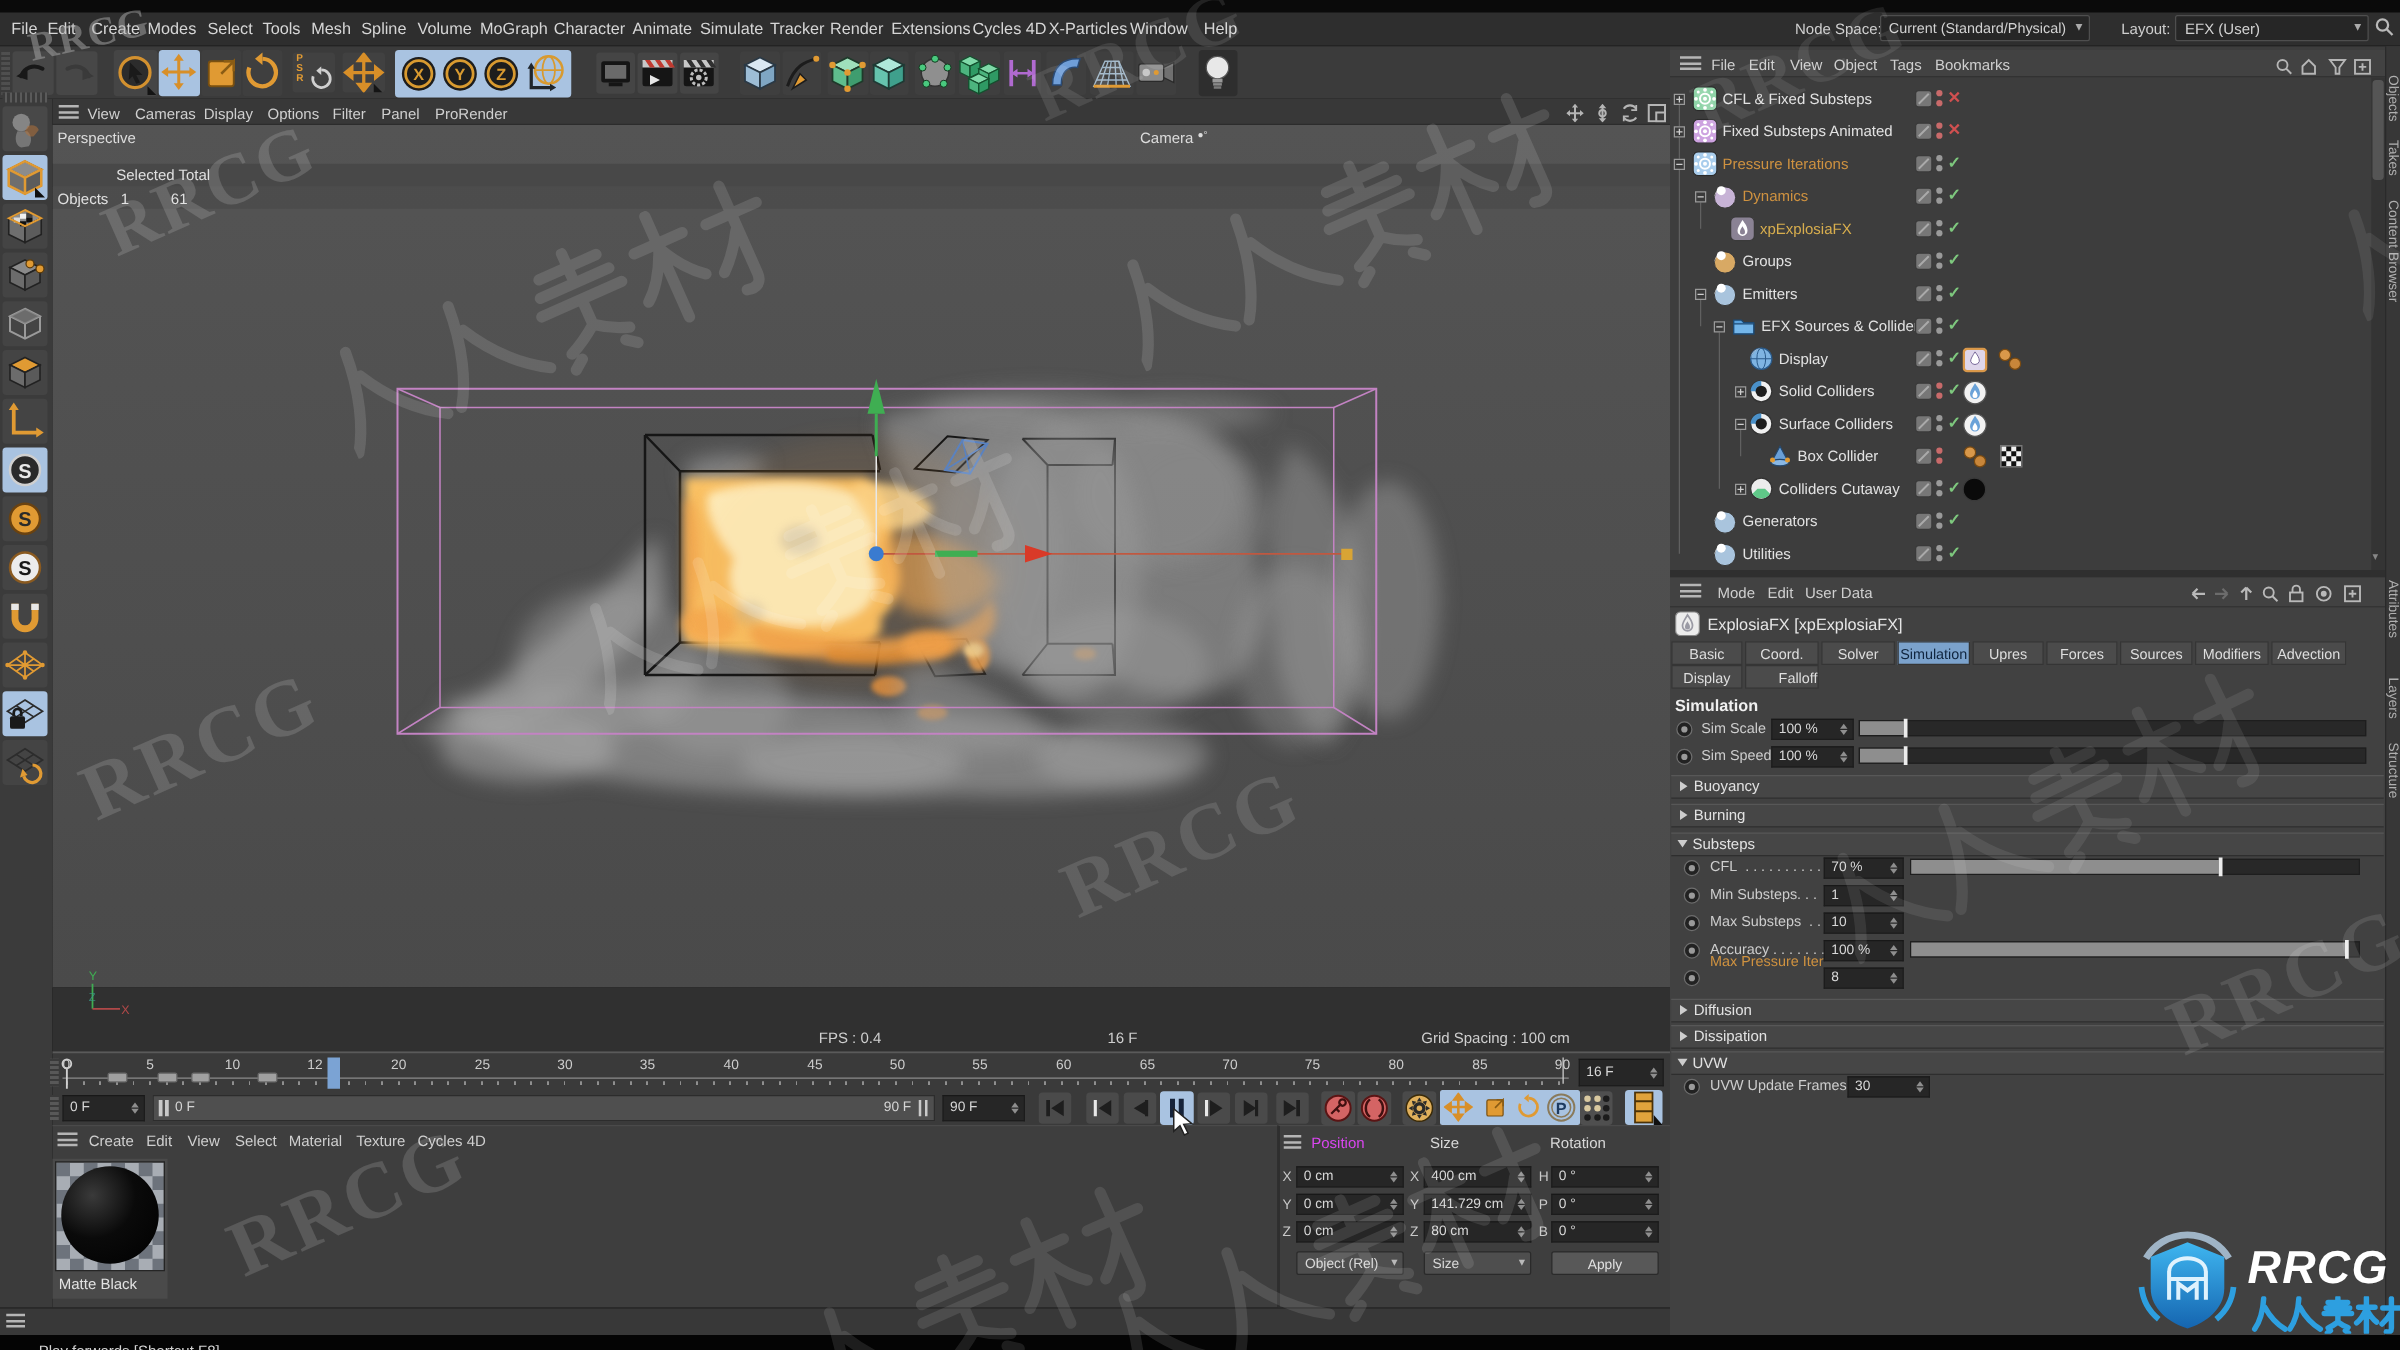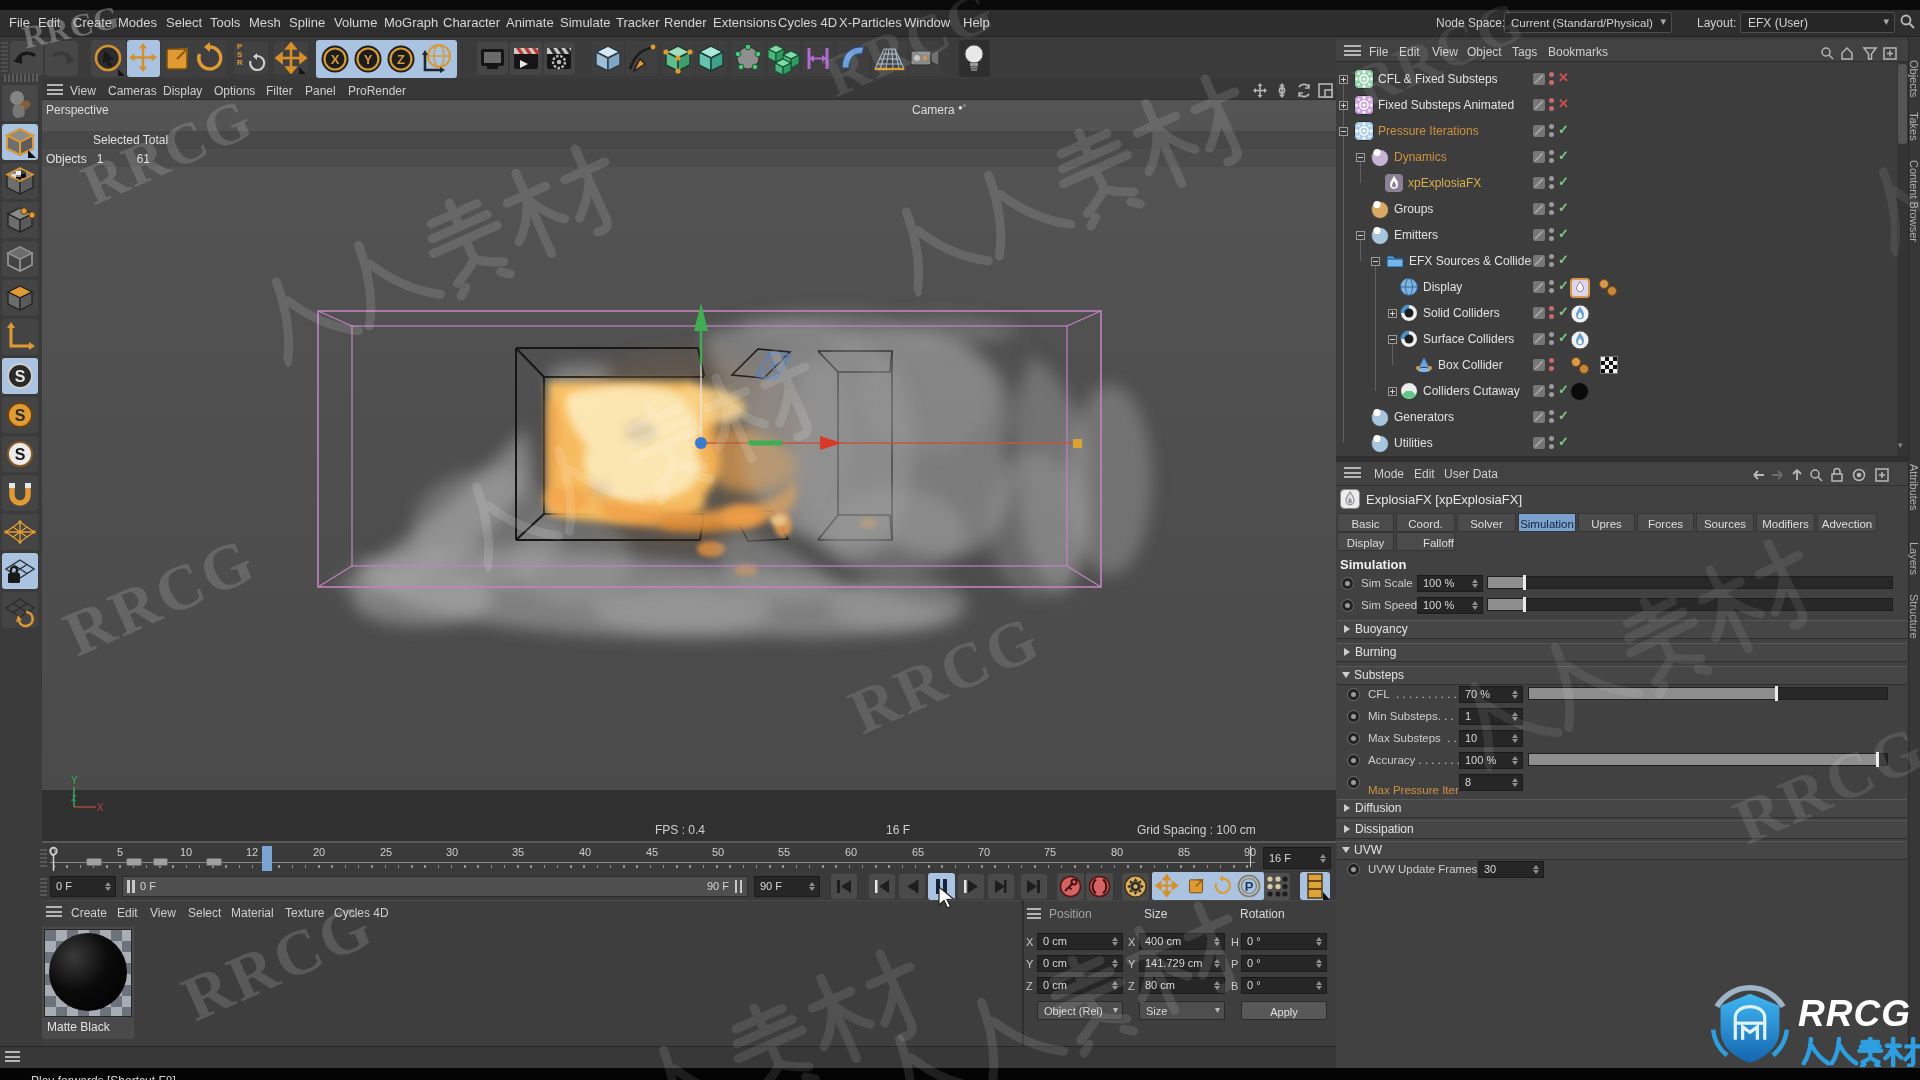--- a/index.html
+++ b/index.html
@@ -725,21 +725,21 @@
 <span class="t12" style="left:285px;top:906px;">Texture</span>
 <span class="t12" style="left:334px;top:906px;">Cycles 4D</span>
 <div class="abs" style="left:42px;top:927px;width:92px;height:112px;background:#4a4a4a;"></div>
 <div class="abs" style="left:44px;top:929px;width:88px;height:88px;border:1px solid #252525;
  background:repeating-conic-gradient(#a8adb4 0% 25%, #6d737c 0% 50%) 0 0/22px 22px;"></div>
 <div class="abs" style="left:49px;top:933px;width:78px;height:78px;border-radius:50%;
  background:radial-gradient(circle at 32% 30%, #3a3a3a 0%, #0a0a0a 45%, #000 100%);"></div>
 <span class="t12" style="left:47px;top:1020px;color:#e2e2e2;">Matte Black</span>
 
 <div class="ham" style="left:1027px;top:908px;width:14px;"></div>
-<span class="t12" style="left:1049px;top:907px;color:#a3a3a3;">Position</span>
+<span class="t12" style="left:1049px;top:907px;color:#d946ef;">Position</span>
 <span class="t12" style="left:1144px;top:907px;color:#d8d8d8;">Size</span>
 <span class="t12" style="left:1240px;top:907px;color:#d8d8d8;">Rotation</span>
 <span class="t11" style="left:1026px;top:936px;">X</span>
 <div class="inp" style="left:1037px;top:933px;width:86px;height:17px;">0 cm<span class="spin">
       <i class="up"></i>
       <i class="dn"></i>
     </span></div>
 <span class="t11" style="left:1128px;top:936px;">X</span>
 <div class="inp" style="left:1139px;top:933px;width:86px;height:17px;">400 cm<span class="spin">
       <i class="up"></i>
@@ -1180,21 +1180,21 @@
 <div class="radio" style="left:1347px;top:754px;"></div>
 <span class="abs" style="left:1368px;top:754px;font-size:11.5px;color:#cdcdcd;">Accuracy . . . . . . .</span>
 <div class="inp" style="left:1459px;top:752px;width:64px;height:17px;">100 %<span class="spin">
       <i class="up"></i>
       <i class="dn"></i>
     </span></div>
 <div class="abs" style="left:1528px;top:753px;width:360px;height:13px;background:#282828;border:1px solid #1e1e1e;"></div>
 <div class="abs" style="left:1529px;top:754px;width:347px;height:11px;background:#8e8e8e;"></div>
 <div class="abs" style="left:1876px;top:752px;width:3px;height:15px;background:#ececec;"></div>
 <div class="radio" style="left:1347px;top:776px;"></div>
-<span class="abs" style="left:1368px;top:784px;font-size:11.5px;color:#cf9240;">Max Pressure Iter</span>
+<span class="abs" style="left:1368px;top:764px;font-size:11.5px;color:#cf9240;">Max Pressure Iter</span>
 <div class="inp" style="left:1459px;top:774px;width:64px;height:17px;">8<span class="spin">
       <i class="up"></i>
       <i class="dn"></i>
     </span></div>
 <div class="grp" style="left:1337px;top:799px;width:570px;height:19px;"><i class="arr-r"></i>Diffusion</div>
 <div class="grp" style="left:1337px;top:820px;width:570px;height:19px;"><i class="arr-r"></i>Dissipation</div>
 <div class="grp" style="left:1337px;top:841px;width:570px;height:19px;"><i class="arr-d"></i>UVW</div>
 <div class="radio" style="left:1347px;top:863px;"></div>
 <span class="abs" style="left:1368px;top:863px;font-size:11.5px;color:#cdcdcd;">UVW Update Frames</span>
 <div class="inp" style="left:1478px;top:861px;width:66px;height:17px;">30<span class="spin">

